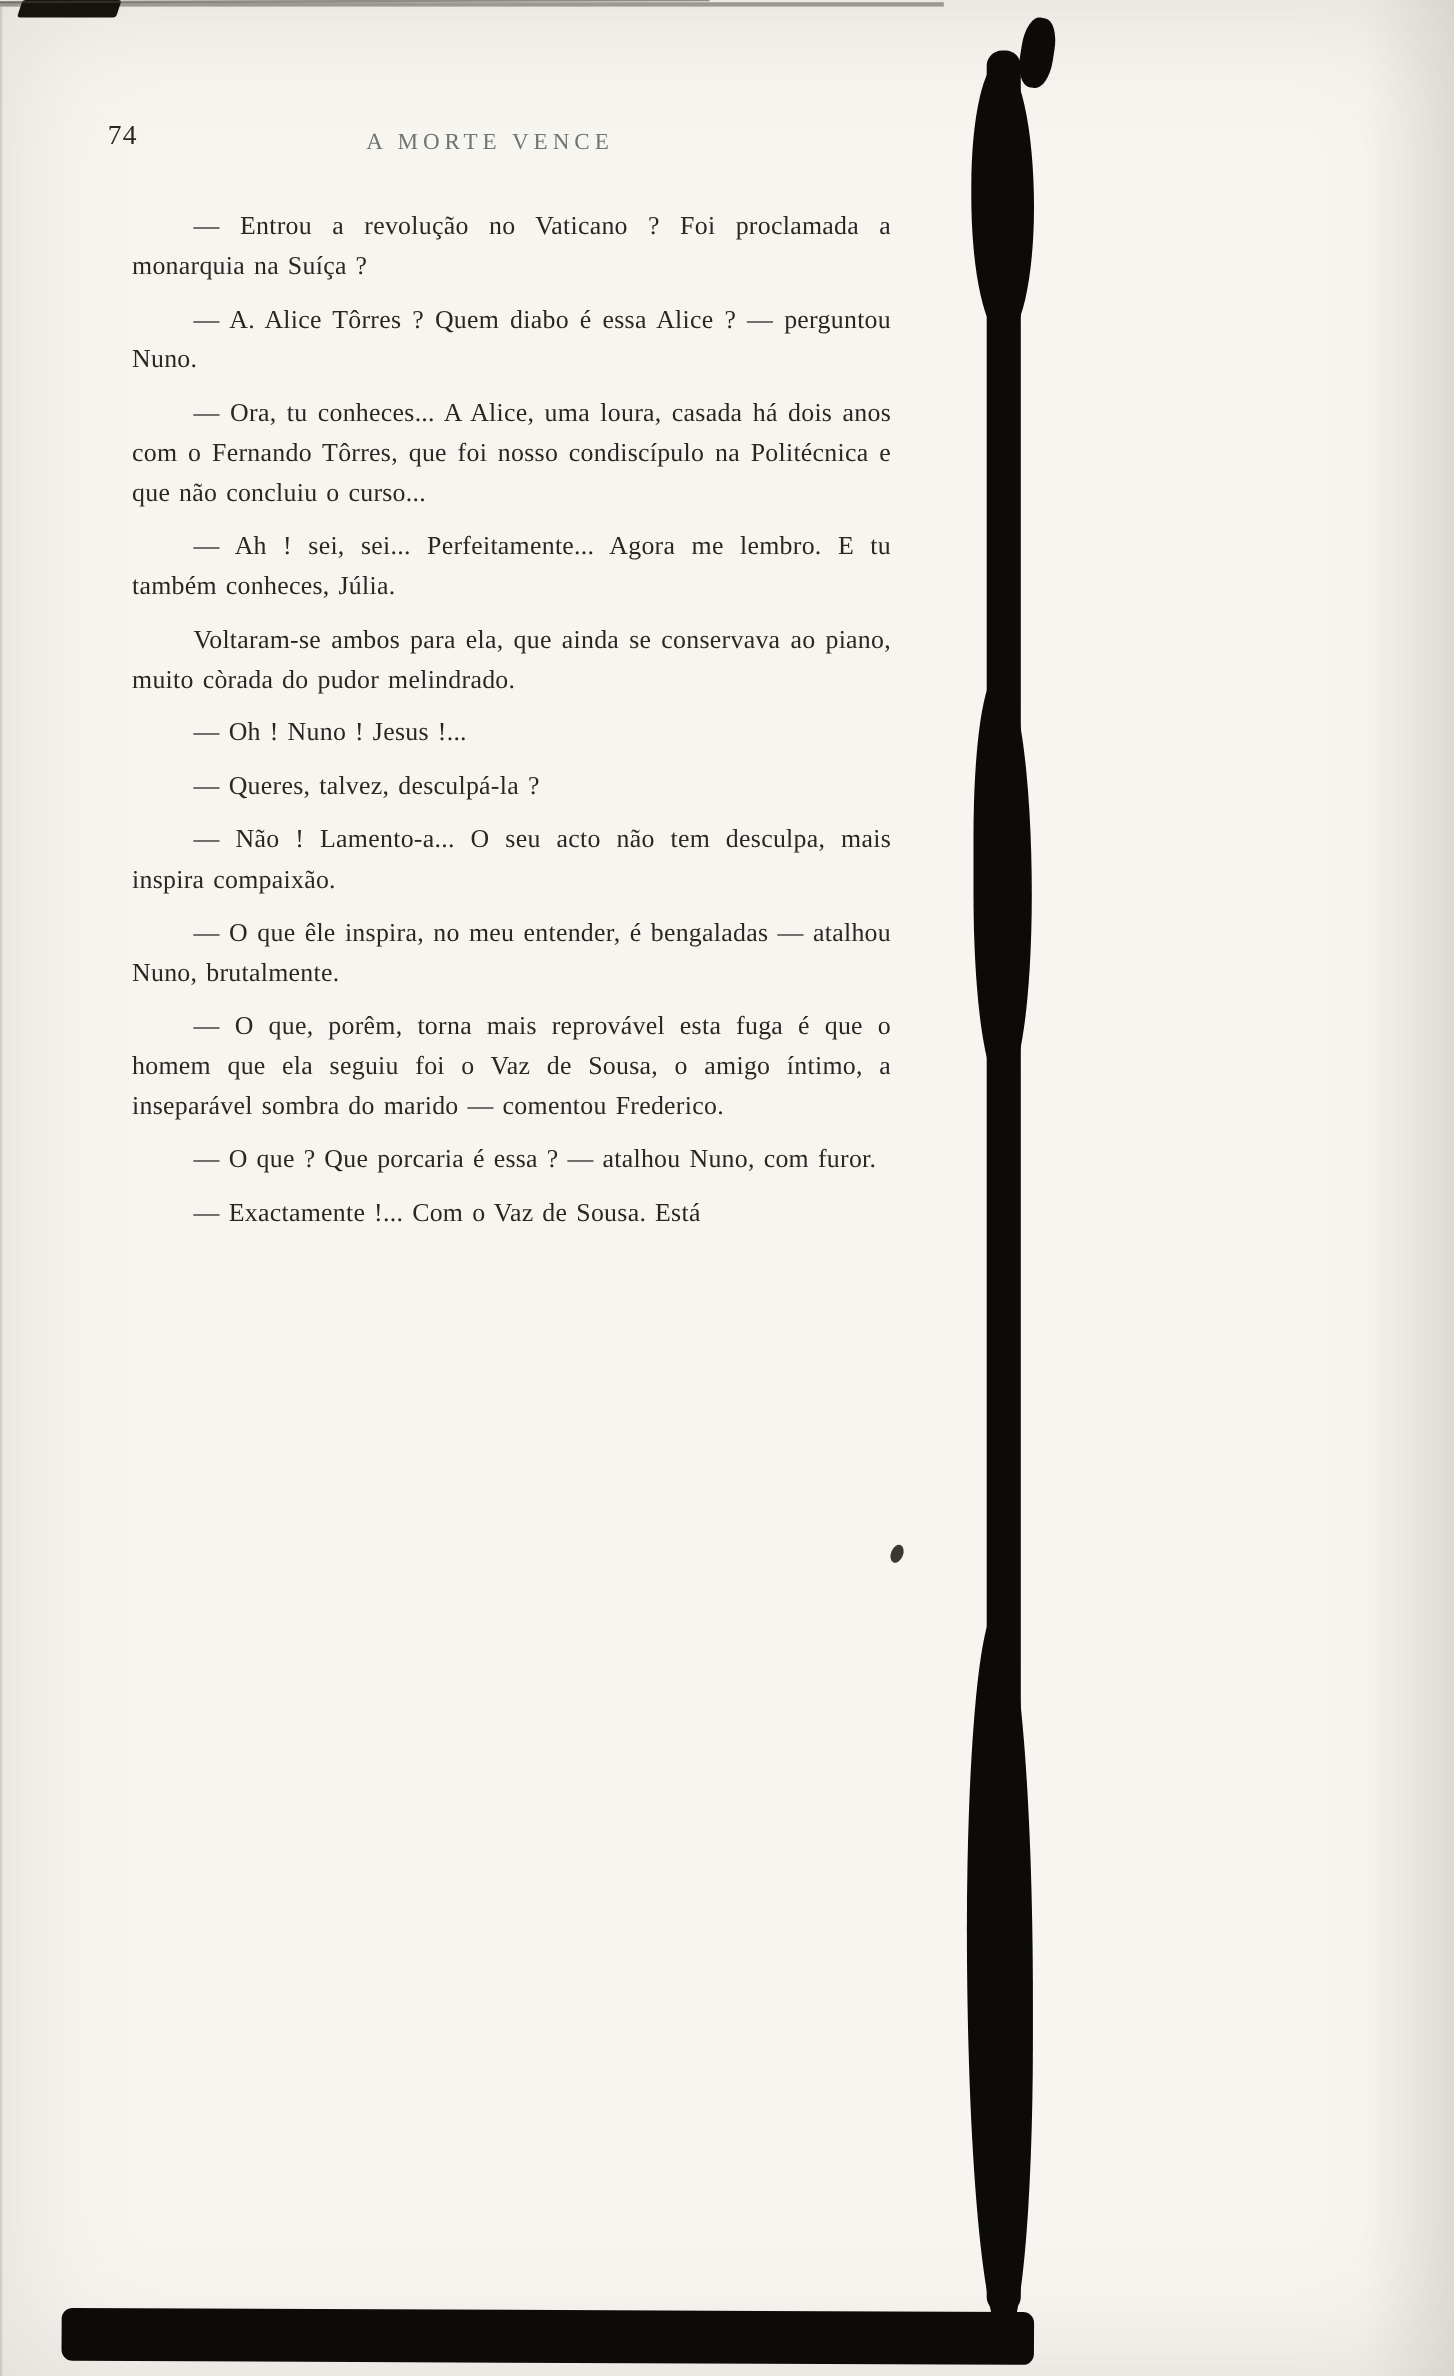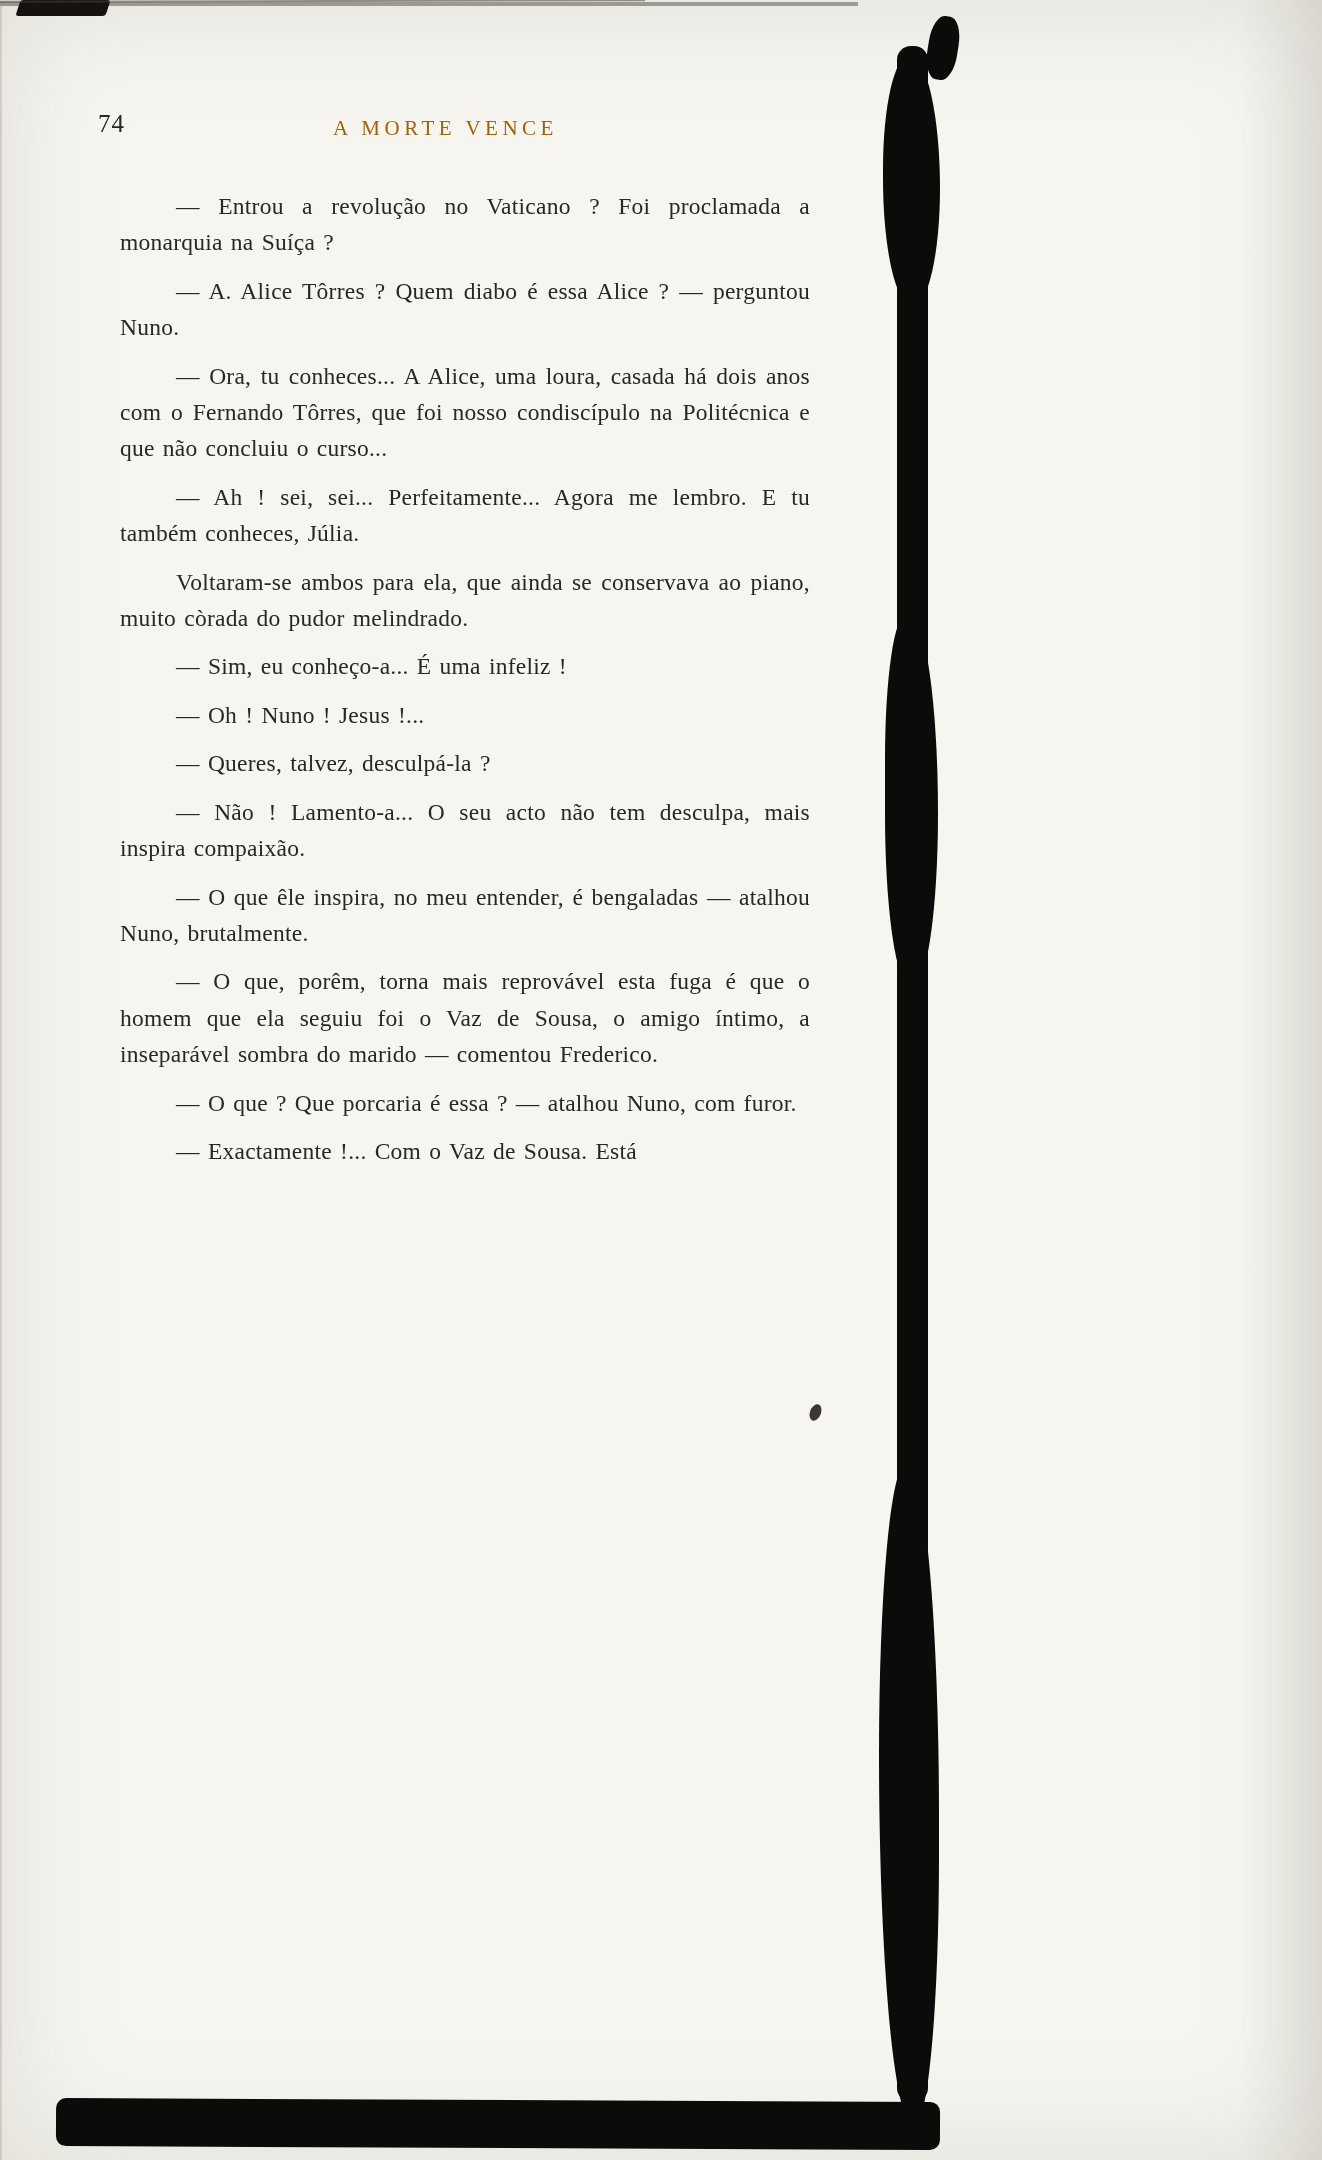--- a/index.html
+++ b/index.html
@@ -26,21 +26,21 @@
     letter-spacing: 1px;
   }
   .running-title {
     position: absolute;
     left: 108px;
     top: 116px;
     width: 675px;
     text-align: center;
     font-size: 21px;
     letter-spacing: 4.5px;
-    color: #a16207;
+    color: #737373;
   }
   
   .text-block {
     position: absolute;
     left: 108px;
     top: 176px;
     width: 714px;
     font-size: 23.5px;
     line-height: 36.4px;
     text-align: justify;
@@ -105,21 +105,20 @@
 
   <span class="page-number">74</span>
   <span class="running-title">A MORTE VENCE</span>
 
   <main class="text-block">
     <p>— Entrou a revolução no Vaticano ? Foi proclamada a monarquia na Suíça ?</p>
     <p>— A. Alice Tôrres ? Quem diabo é essa Alice ? — perguntou Nuno.</p>
     <p>— Ora, tu conheces... A Alice, uma loura, casada há dois anos com o Fernando Tôrres, que foi nosso condiscípulo na Politécnica e que não concluiu o curso...</p>
     <p>— Ah ! sei, sei... Perfeitamente... Agora me lembro. E tu também conheces, Júlia.</p>
     <p>Voltaram-se ambos para ela, que ainda se conservava ao piano, muito còrada do pudor melindrado.</p>
-    <p>— Sim, eu conheço-a... É uma infeliz !</p>
     <p>— Oh ! Nuno ! Jesus !...</p>
     <p>— Queres, talvez, desculpá-la ?</p>
     <p>— Não ! Lamento-a... O seu acto não tem desculpa, mais inspira compaixão.</p>
     <p>— O que êle inspira, no meu entender, é bengaladas — atalhou Nuno, brutalmente.</p>
     <p>— O que, porêm, torna mais reprovável esta fuga é que o homem que ela seguiu foi o Vaz de Sousa, o amigo íntimo, a inseparável sombra do marido — comentou Frederico.</p>
     <p>— O que ? Que porcaria é essa ? — atalhou Nuno, com furor.</p>
     <p>— Exactamente !... Com o Vaz de Sousa. Está</p>
   </main>
 
 </div>

